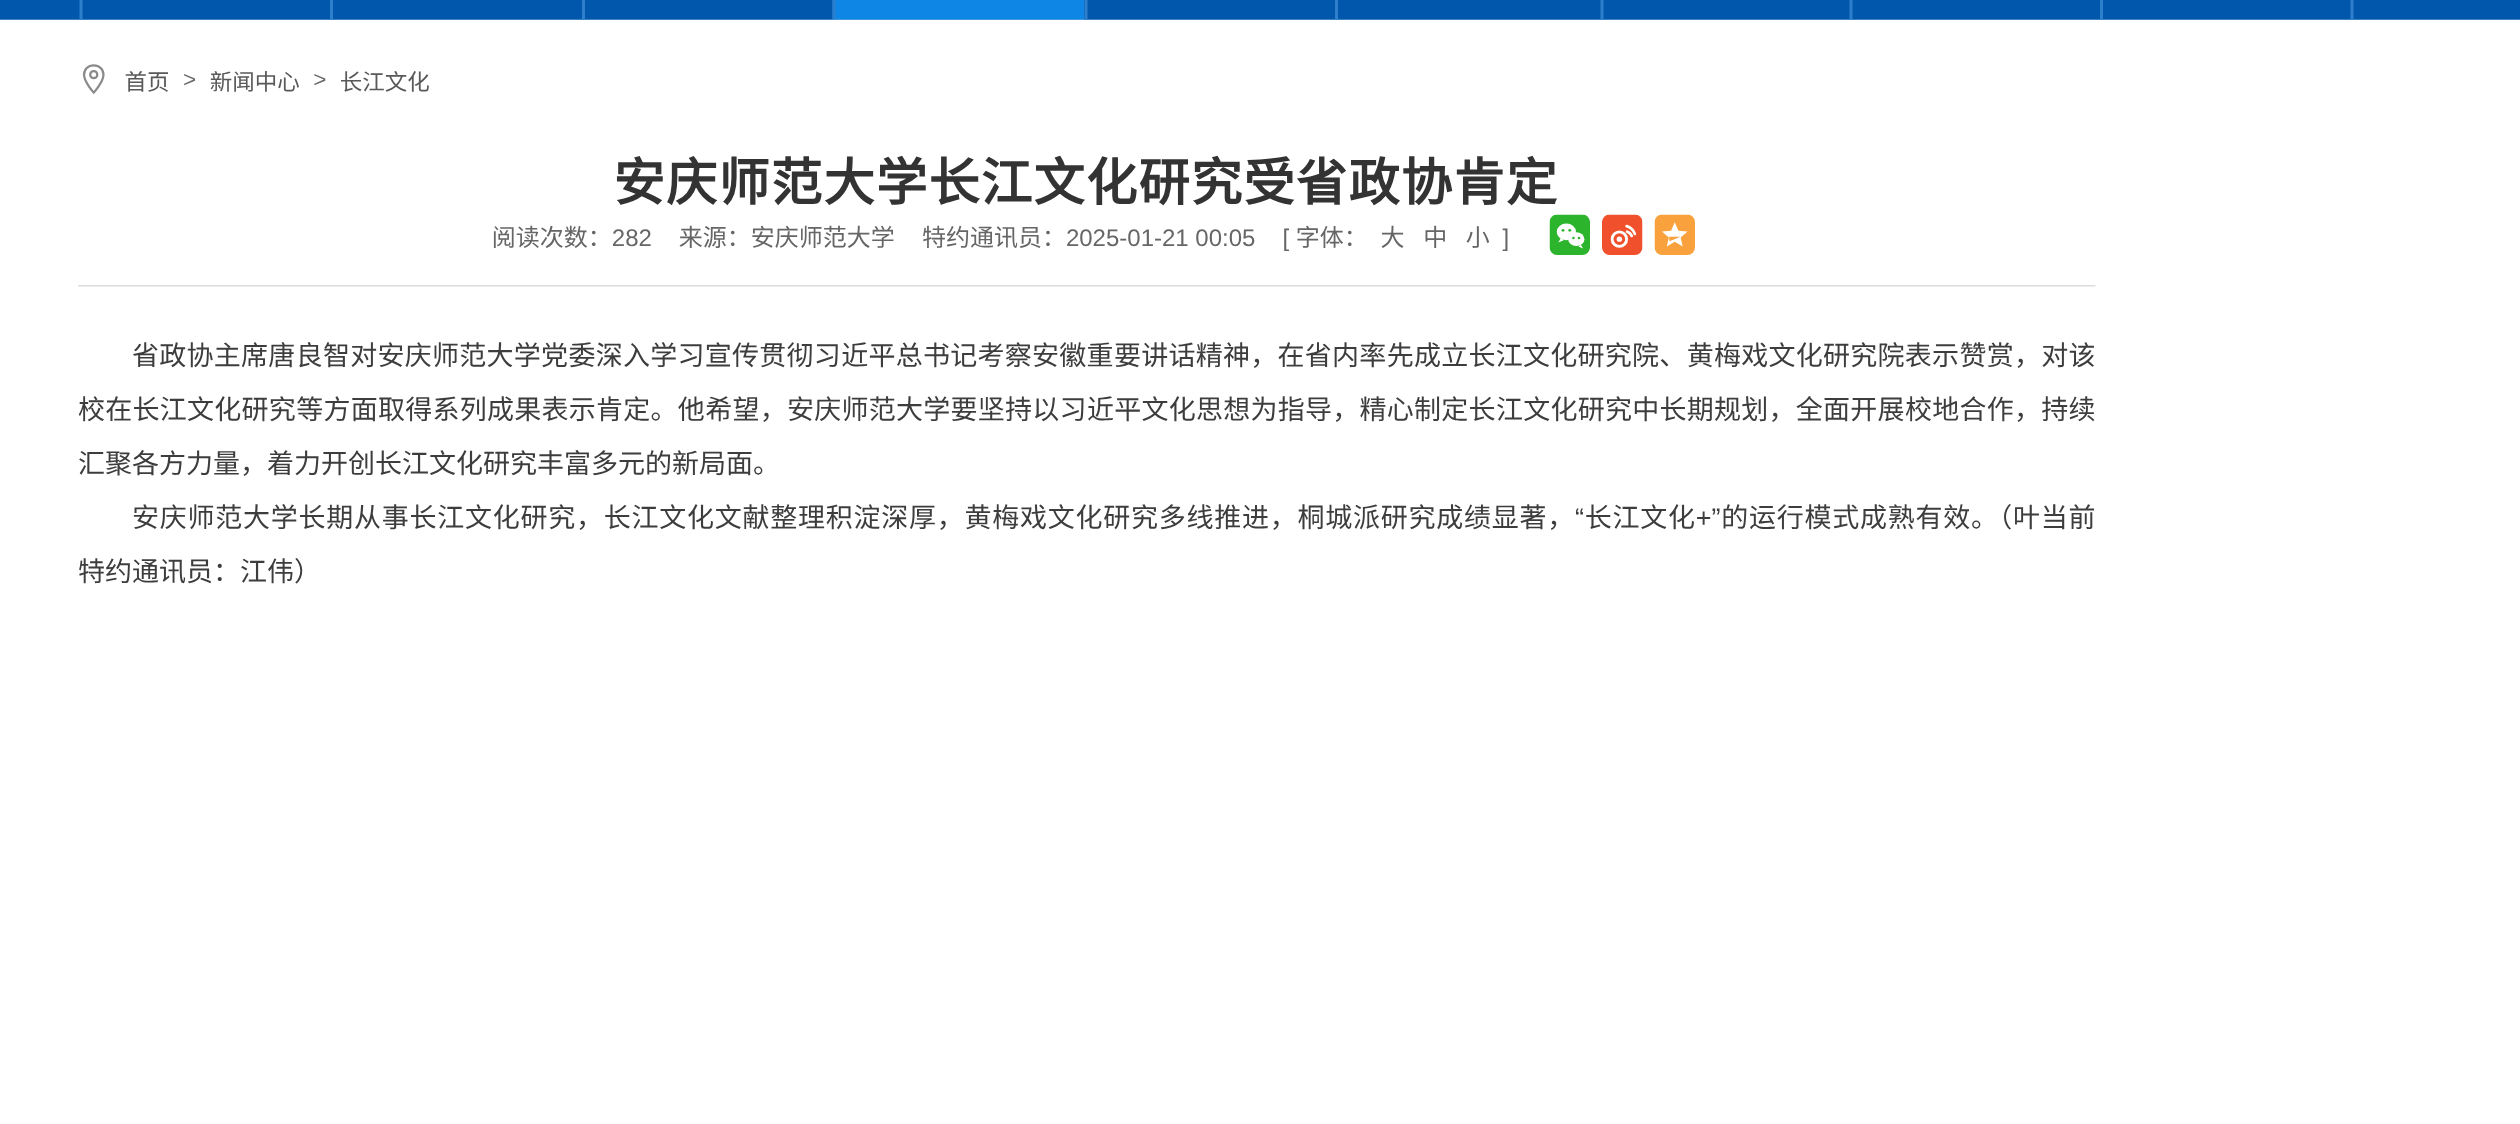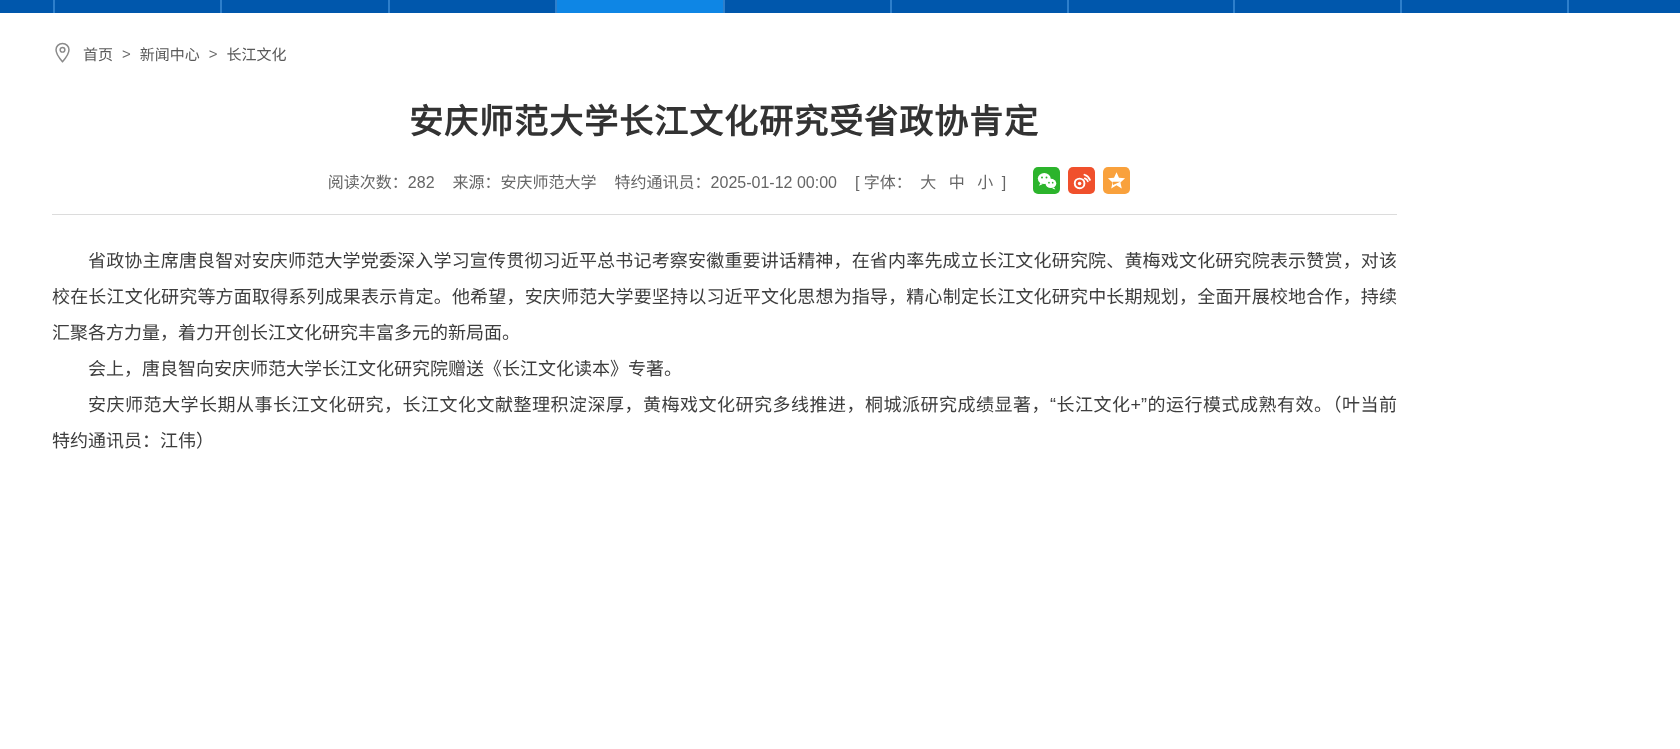--- a/index.html
+++ b/index.html
@@ -25,21 +25,21 @@
   .breadcrumb .sep { margin: 0 9px; color: #6a6a6a; }
 
   
   .article-title {
     margin-top: 28px; text-align: center;
     font-size: 34px; font-weight: bold; color: #333; letter-spacing: 1px;
   }
 
   
   .meta {
-    margin-top: 24px; display: flex; justify-content: center; align-items: center;
+    display: flex; justify-content: center; align-items: center;
     font-size: 16px; color: #666;
   }
   .meta .group { margin: 0 9px; white-space: nowrap; }
   .meta .font-ctl { cursor: pointer; margin: 0 4px; }
   .share { display: inline-flex; align-items: center; margin-left: 10px; }
   .share .icon-btn { width: 27px; height: 27px; margin-left: 8px; cursor: pointer; display: inline-flex; }
   .share svg { width: 27px; height: 27px; }
 
   .divider { margin-top: 20px; border-bottom: 1px solid #dcdcdc; width: 100%; }
 
@@ -81,21 +81,21 @@
     <a>新闻中心</a>
     <span class="sep">&gt;</span>
     <a>长江文化</a>
   </div>
 
   <h1 class="article-title">安庆师范大学长江文化研究受省政协肯定</h1>
 
   <div class="meta">
     <span class="group"><span>阅读次数：</span><span>282</span></span>
     <span class="group"><span>来源：</span><span>安庆师范大学</span></span>
-    <span class="group"><span>特约通讯员：</span><span>2025-01-12 00:00</span></span>
+    <span class="group"><span>特约通讯员：</span><span>2025-01-21 00:05</span></span>
     <span class="group">
       <span>[ 字体：</span>
       <span class="font-ctl">大</span>
       <span class="font-ctl">中</span>
       <span class="font-ctl">小</span>
       <span>]</span>
     </span>
 
     <span class="share">
       <span class="icon-btn">
@@ -127,17 +127,16 @@
           <path d="M8.6 13.2 L15.4 13.2 L8.9 15.9 Z" fill="#f9a13c"></path>
         </svg>
       </span>
     </span>
   </div>
 
   <div class="divider"></div>
 
   <div class="article-body">
       <p class="para">省政协主席唐良智对安庆师范大学党委深入学习宣传贯彻习近平总书记考察安徽重要讲话精神，在省内率先成立长江文化研究院、黄梅戏文化研究院表示赞赏，对该校在长江文化研究等方面取得系列成果表示肯定。他希望，安庆师范大学要坚持以习近平文化思想为指导，精心制定长江文化研究中长期规划，全面开展校地合作，持续汇聚各方力量，着力开创长江文化研究丰富多元的新局面。</p>
-      <p class="para">会上，唐良智向安庆师范大学长江文化研究院赠送《长江文化读本》专著。</p>
       <p class="para">安庆师范大学长期从事长江文化研究，长江文化文献整理积淀深厚，黄梅戏文化研究多线推进，桐城派研究成绩显著，“长江文化+”的运行模式成熟有效。（叶当前　特约通讯员：江伟）</p>
     </div>
 
 </div>
 
 </body></html>

